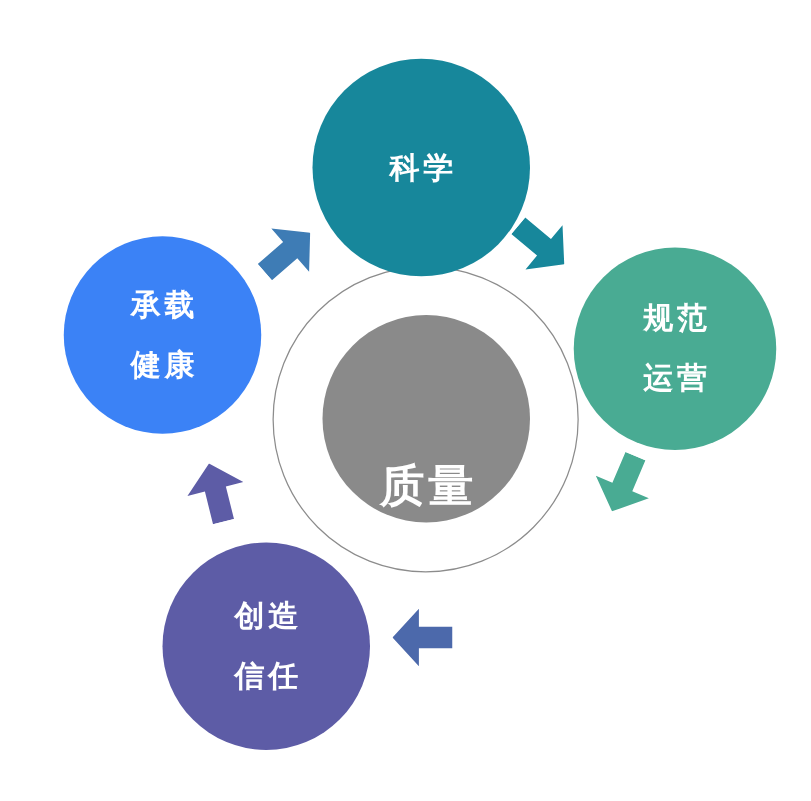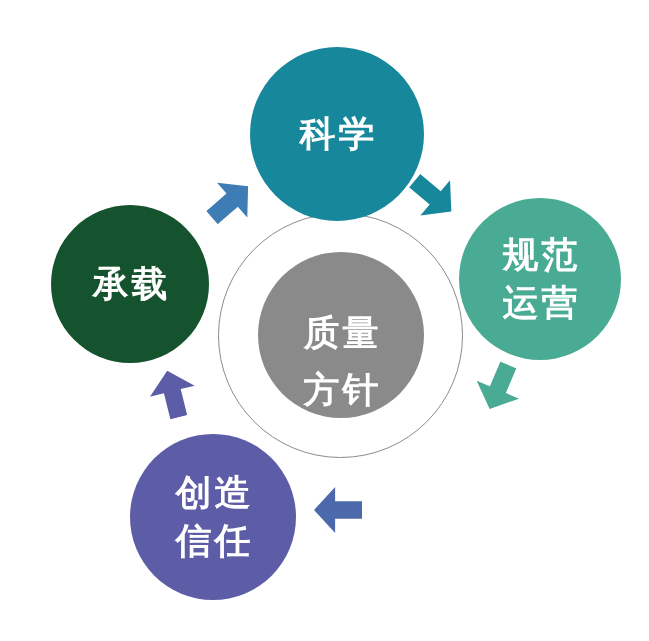--- a/index.html
+++ b/index.html
@@ -20,21 +20,21 @@
     border-radius: 50%;
     display: flex;
     flex-direction: column;
     align-items: center;
     justify-content: center;
     text-align: center;
     color: #ffffff;
     font-weight: bold;
   }
   .node .line {
-    font-size: 36px;
+    font-size: 24px;
     line-height: 48px;
     letter-spacing: 3px;
     text-indent: 3px; 
     white-space: nowrap;
   }
   .center-circle .line {
     font-size: 36px;
     line-height: 57px;
     letter-spacing: 3px;
     text-indent: 3px;
@@ -60,40 +60,40 @@
 </style>
 </head>
 <body>
 
 <div class="canvas">
 
   <div class="ring" style="left: 218px; top: 213px; width: 245px; height: 245px; border-color: rgb(140, 140, 140);"></div>
 
   <div class="circle center-circle" style="left: 258px; top: 252px; width: 166px; height: 166px; background-color: rgb(138, 138, 138); justify-content: flex-end;">
     <div class="line">质量</div>
-    <div class="line">方针</div>
   </div>
 
   <div class="circle node" style="left: 250px; top: 47px; width: 174px; height: 174px; background-color: rgb(23, 135, 155);">
     <div class="line">科学</div>
   </div>
 
   <div class="circle node" style="left: 459px; top: 198px; width: 162px; height: 162px; background-color: rgb(73, 171, 147); font-family: Liberation Serif, serif;">
     <div class="line">规范</div>
     <div class="line">运营</div>
   </div>
 
 
   <div class="circle node" style="left: 130px; top: 434px; width: 166px; height: 166px; background-color: rgb(93, 92, 166);">
     <div class="line">创造</div>
     <div class="line">信任</div>
   </div>
 
-  <div class="circle node" style="left: 51px; top: 205px; width: 158px; height: 158px; background-color: #14532d;">
+  <div class="circle node" style="left: 51px; top: 189px; width: 158px; height: 158px; background-color: #3b82f6;">
     <div class="line">承载</div>
+    <div class="line">健康</div>
   </div>
 
   <div class="arrow" style="left:409px; top:170px; transform:rotate(40deg);">
     <svg viewBox="0 0 50 54">
       <path d="M0 18 L28 18 L28 3 L50 27 L28 51 L28 36 L0 36 Z" style="fill: rgb(23, 135, 155);"></path>
     </svg>
   </div>
 
   <div class="arrow" style="left:475px; top:361px; transform:rotate(113deg);">
     <svg viewBox="0 0 50 54">

